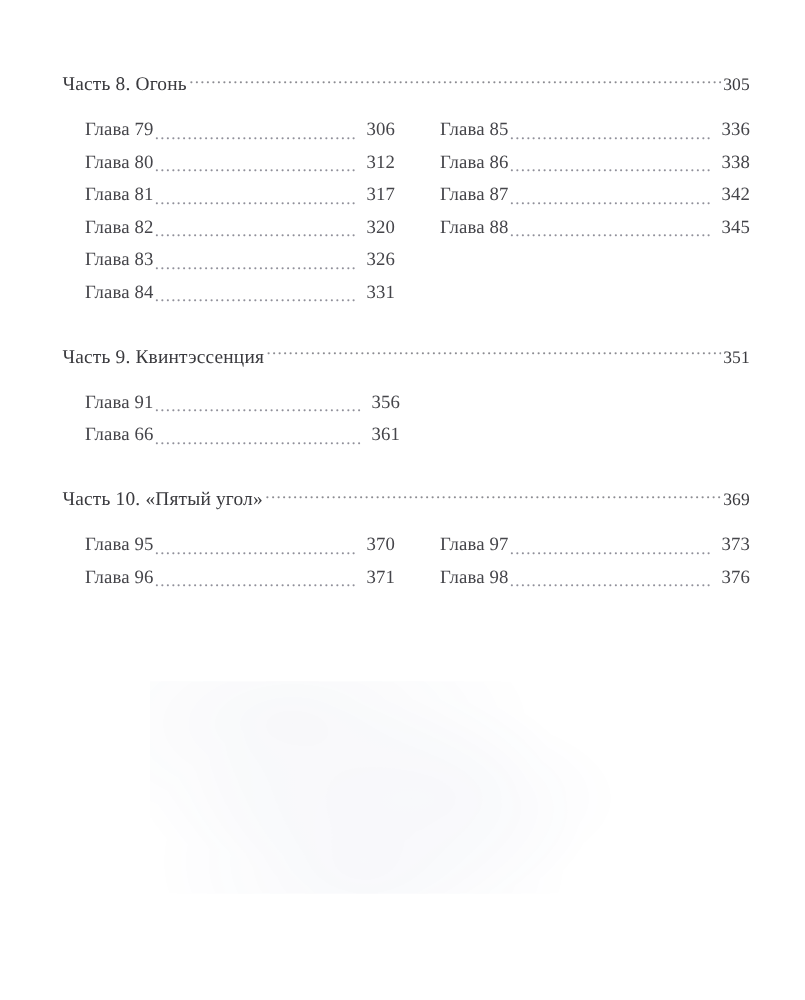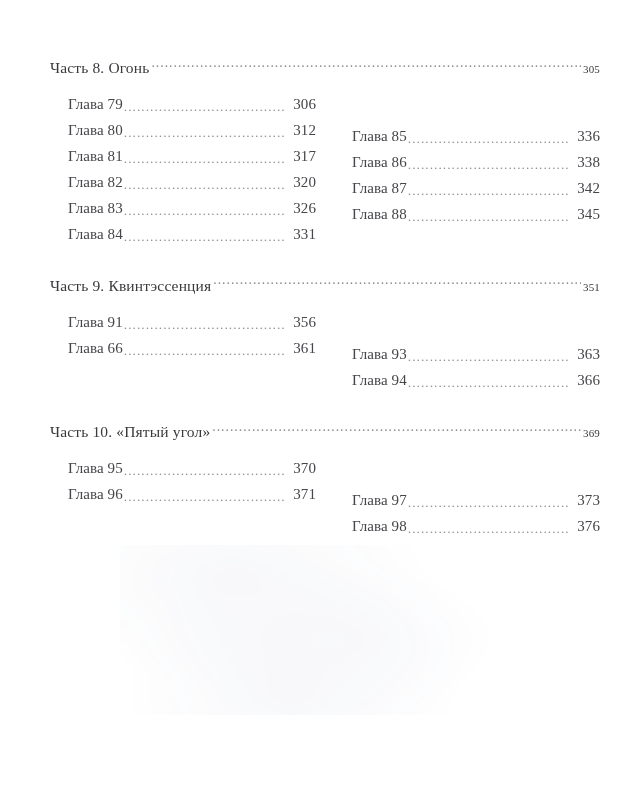--- a/index.html
+++ b/index.html
@@ -93,35 +93,34 @@
   }
   .part-head .label {
     padding-right: 1px;
   }
   .part-head .leader::before {
     font-size: 0.88em;
     letter-spacing: 1.0px;
   }
   .part-head .page-num {
     padding-left: 1px;
-    font-size: 11px;
+    font-size: 14px;
   }
 
   
   .chapters {
     display: flex;
     gap: 0;
     padding-left: 18px;
   }
   .col {
     width: 252px;
   }
   .col.right {
     margin-left: 36px;
-    margin-top: 32px;
   }
   .chapter-row {
     font-size: 15px;
     line-height: 1.73;
     color: #45454a;
     letter-spacing: 0.1px;
     align-items: flex-end;
   }
   .chapter-row .leader::before {
     letter-spacing: 1.0px;
@@ -221,32 +220,20 @@
             <span class="label">Глава 91</span>
             <span class="leader"></span>
             <span class="page-num">356</span>
           </div>
           <div class="row chapter-row">
             <span class="label">Глава 66</span>
             <span class="leader"></span>
             <span class="page-num">361</span>
           </div>
         </div>
-        <div class="col right">
-          <div class="row chapter-row">
-            <span class="label">Глава 93</span>
-            <span class="leader"></span>
-            <span class="page-num">363</span>
-          </div>
-          <div class="row chapter-row">
-            <span class="label">Глава 94</span>
-            <span class="leader"></span>
-            <span class="page-num">366</span>
-          </div>
-        </div>
       </div>
     </div>
 
     <div class="part-block" id="part-10">
       <div class="row part-head">
         <span class="label">Часть 10. «Пятый угол»</span>
         <span class="leader"></span>
         <span class="page-num">369</span>
       </div>
       <div class="chapters">

